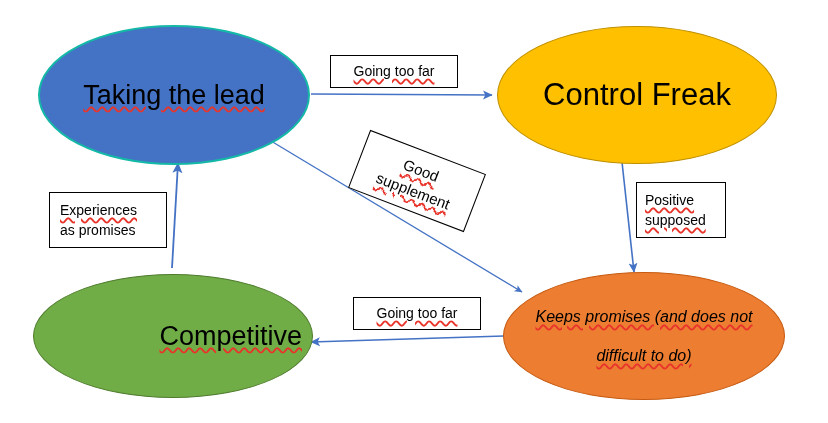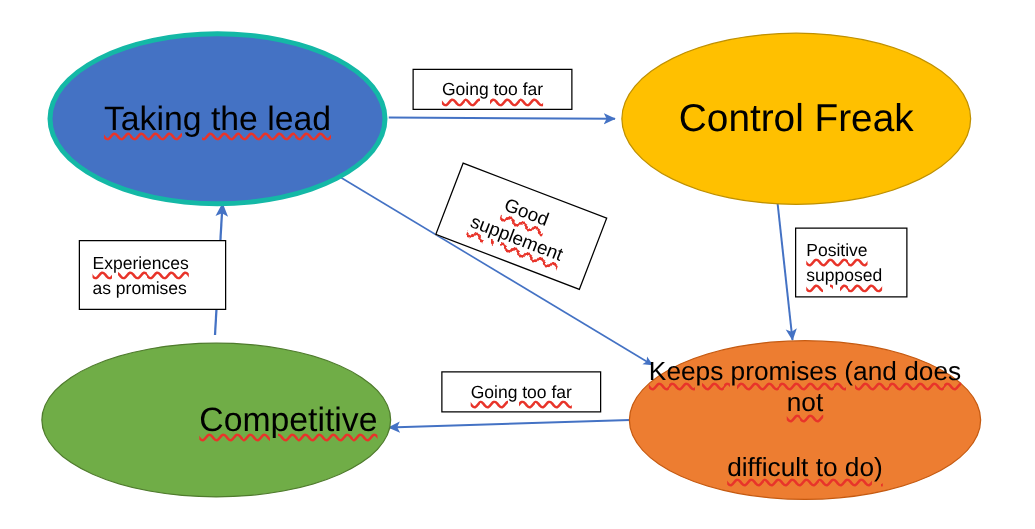--- a/index.html
+++ b/index.html
@@ -33,21 +33,21 @@
     box-sizing: border-box;
     color: #000000;
     line-height: 1.22;
   }
   .node .node-label {
     display: block;
     padding: 0 10px;
   }
   .node-blue {
     background: #4472C4;
-    border: 4px solid #14b8a6;
+    border: 2px solid #14b8a6;
   }
   .node-amber {
     background: #FFC000;
     border: 1px solid #BF9000;
   }
   .node-green {
     background: #70AD47;
     border: 1px solid #4F7B2D;
   }
   .node-orange {
@@ -102,38 +102,38 @@
   </div>
 
   <div class="node node-amber" style="left:497px; top:26px; width:280px; height:138px; font-size:31px;">
     <span class="node-label">Control Freak</span>
   </div>
 
   <div class="node node-green" style="left:33px; top:274px; width:280px; height:124px; font-size:27px;justify-content:flex-end;">
     <span class="node-label sp">Competitive</span>
   </div>
 
-  <div class="node node-orange" style="left:503px; top:272px; width:282px; height:128px; font-size:21px;">
+  <div class="node node-orange" style="left:503px; top:272px; width:282px; height:128px; font-size:16px;font-style:italic;">
     <span class="node-label">
       <span class="sp">Keeps promises (and does not</span><br>
       <br>
       <span class="sp">difficult to do)</span>
     </span>
   </div>
 
   <div class="edge-label lab-center" style="left:330px; top:55px; width:128px; height:33px; font-size:14px;">
     <span class="ln sp">Going too far</span>
   </div>
 
   <div class="edge-label lab-center" style="left:355px; top:150px; width:124px; height:62px; font-size:15px; transform:rotate(21deg);">
     <span class="ln sp">Good</span>
     <span class="ln sp">supplement</span>
   </div>
 
-  <div class="edge-label lab-left" style="left:63px; top:192px; width:118px; height:56px; font-size:14px; padding-left:10px;">
+  <div class="edge-label lab-left" style="left:49px; top:192px; width:118px; height:56px; font-size:14px; padding-left:10px;">
     <span class="ln sp">Experiences</span>
     <span class="ln">as promises</span>
   </div>
 
   <div class="edge-label lab-left" style="left:636px; top:182px; width:90px; height:56px; font-size:14px; padding-left:8px;">
     <span class="ln sp">Positive</span>
     <span class="ln sp">supposed</span>
   </div>
 
   <div class="edge-label lab-center" style="left:353px; top:297px; width:128px; height:33px; font-size:14px;">

